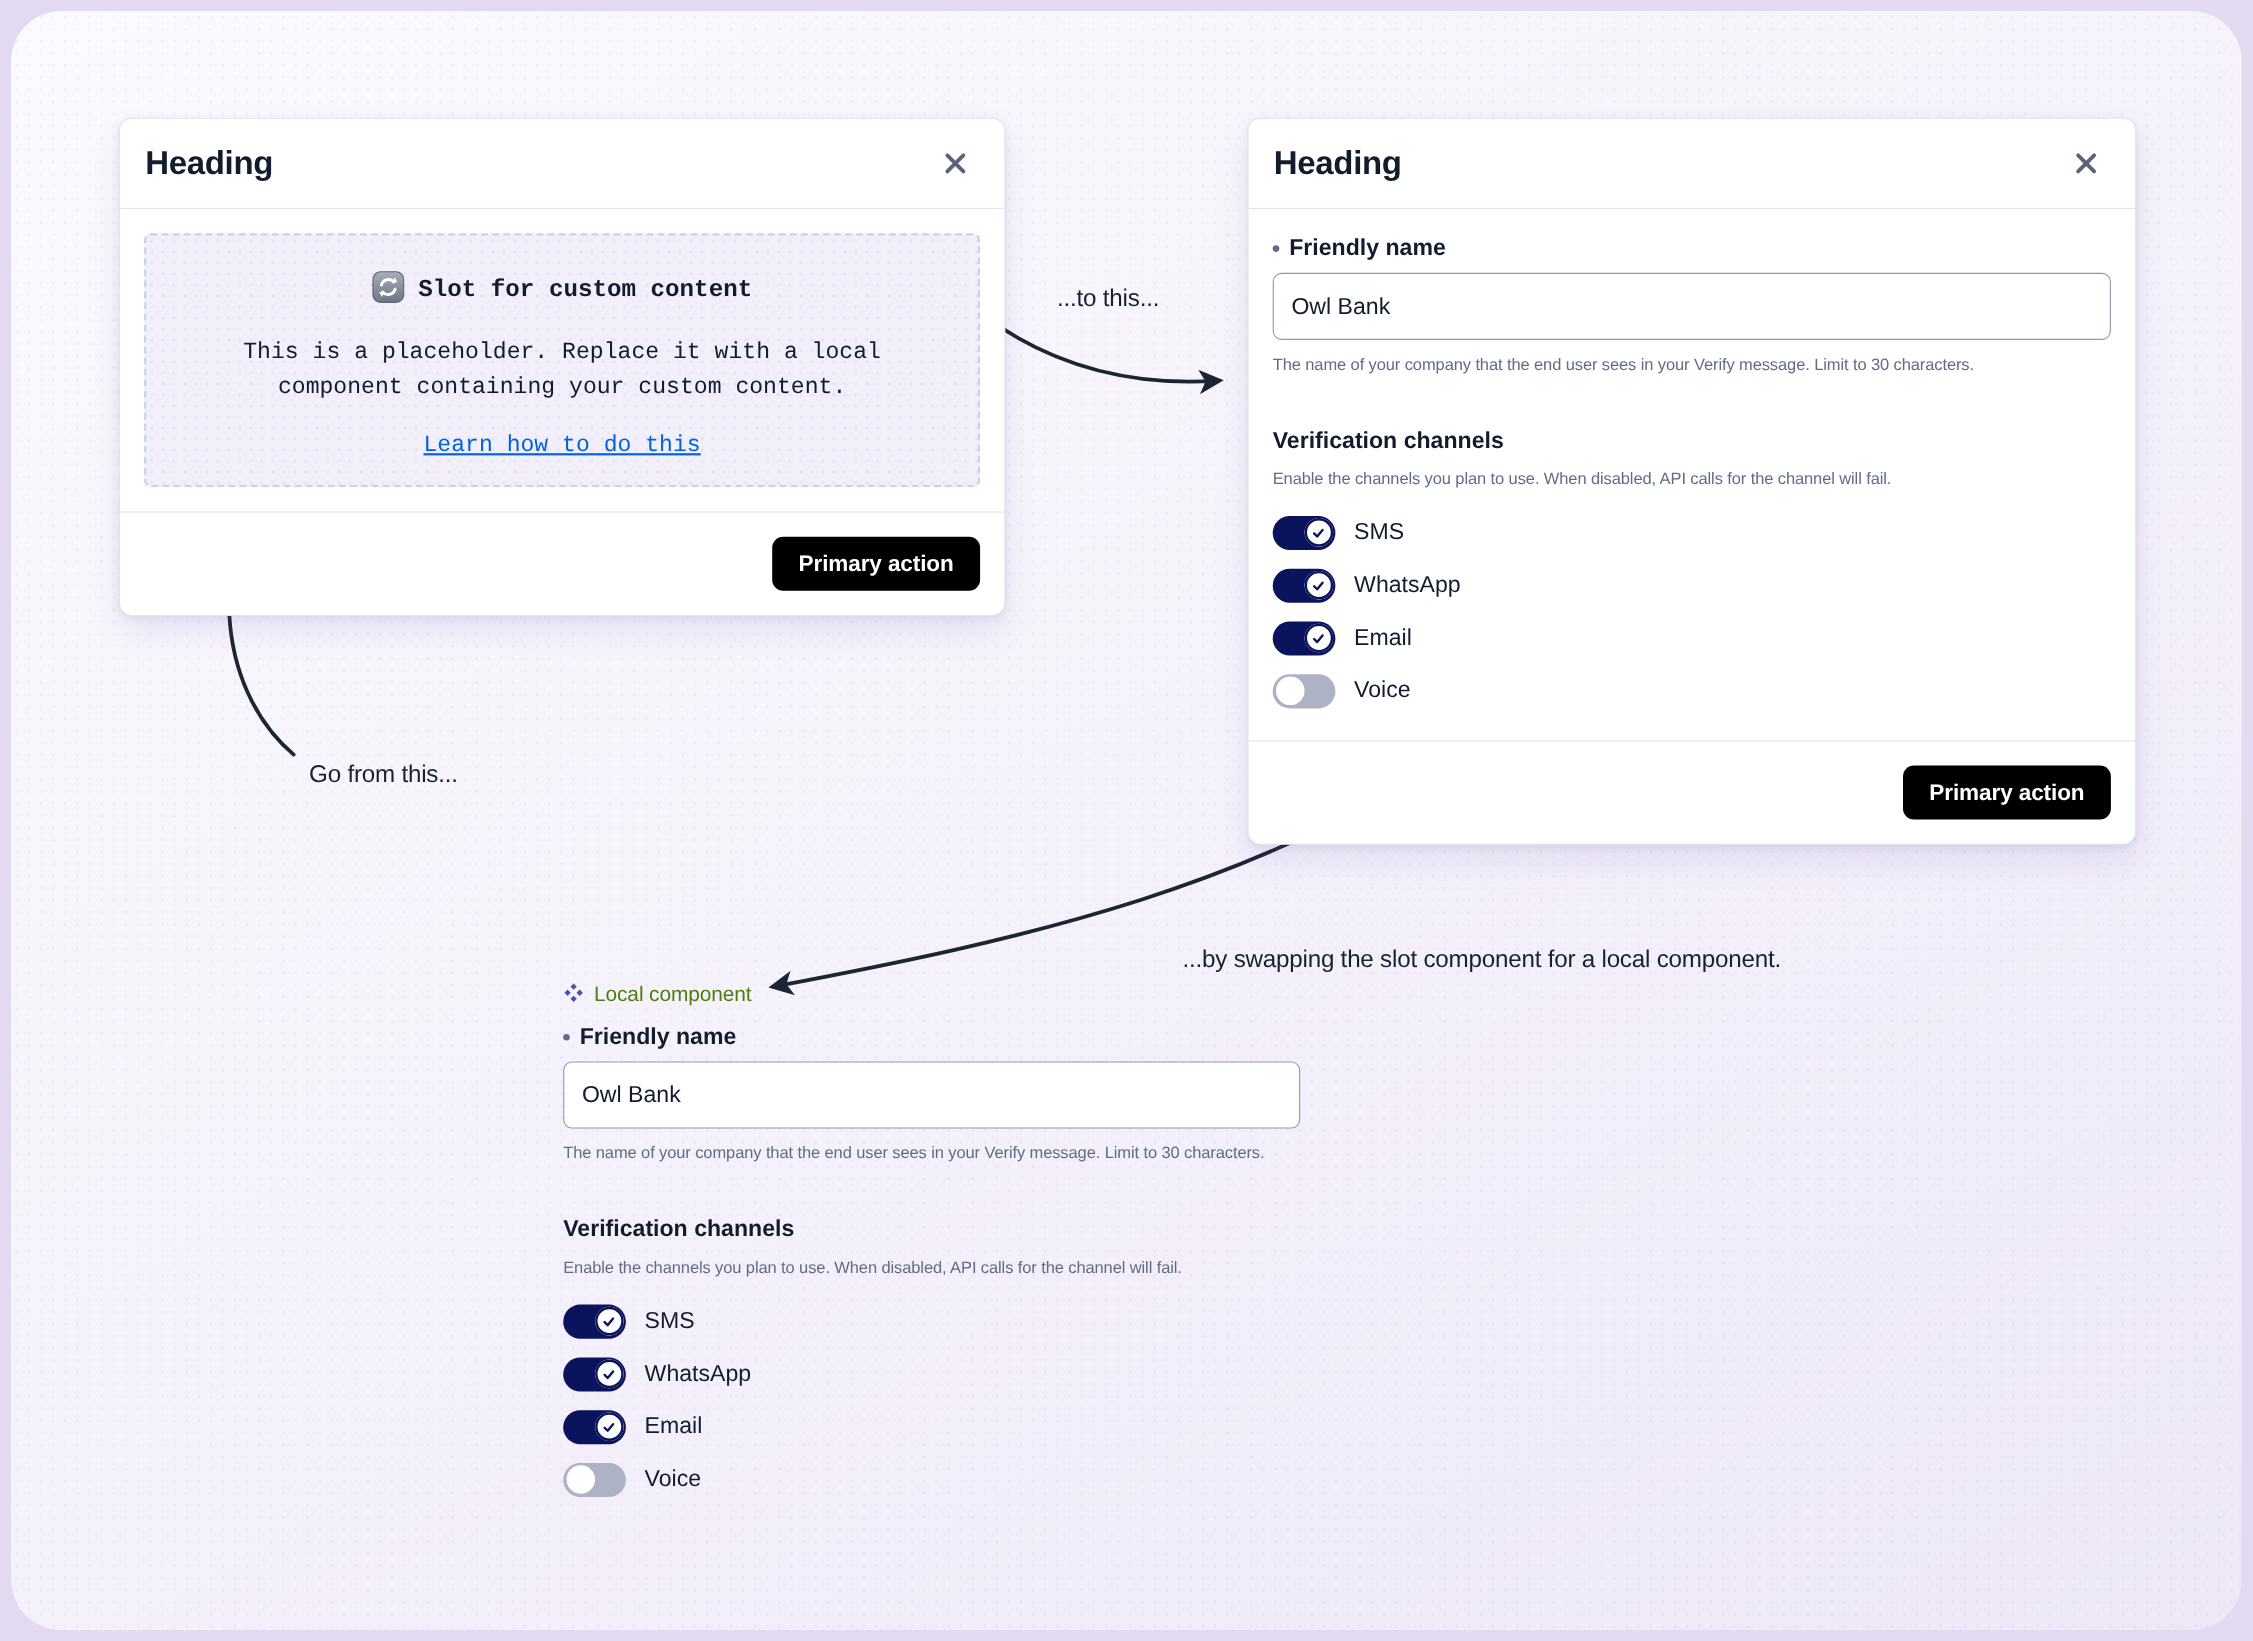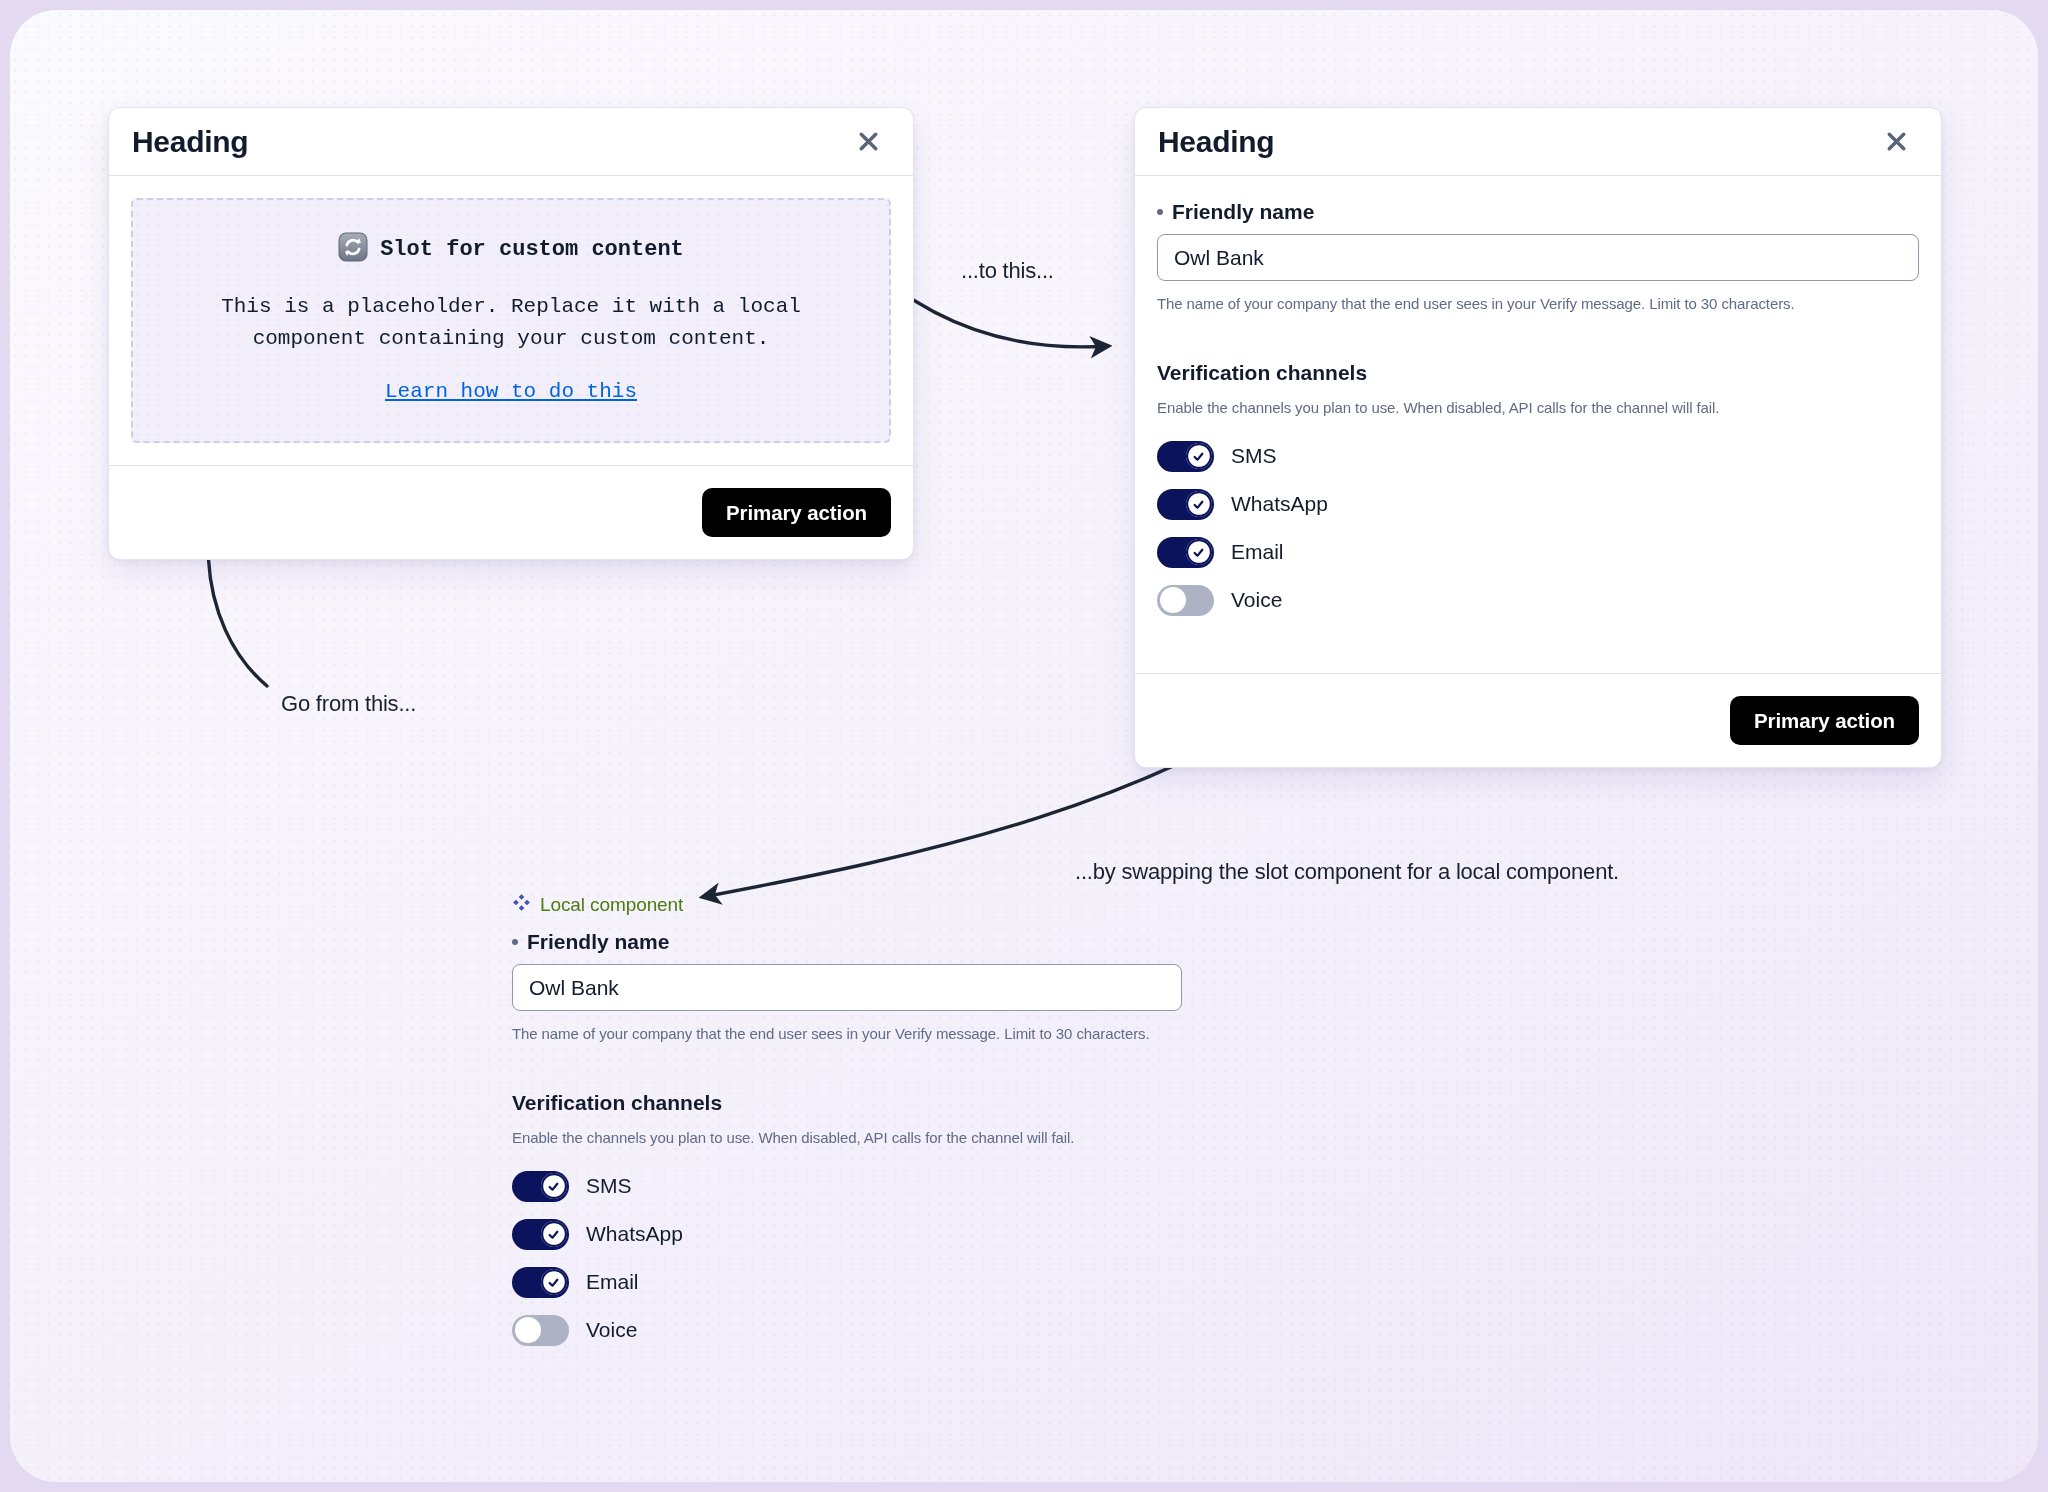--- a/index.html
+++ b/index.html
@@ -21,21 +21,21 @@
   }
 
   
   .modal {
     position: absolute; background: #fff;
     border: 1px solid #E2E4EB; border-radius: 12px;
     box-shadow: 0 2px 6px rgba(18,28,45,0.06), 0 14px 30px rgba(96,80,170,0.12);
     display: flex; flex-direction: column;
   }
   .modal-header {
-    height: 68px; flex: 0 0 auto;
+    height: 82px; flex: 0 0 auto;
     display: flex; align-items: center; justify-content: space-between;
     padding: 0 26px 0 23px;
     border-bottom: 1px solid #E1E3EA;
     gap: 40px;
   }
   .modal-title { font-size: 30px; font-weight: 700; letter-spacing: -0.3px; color: #121C2D; }
   .close-btn { background: none; border: none; cursor: pointer; padding: 4px; line-height: 0; }
   .modal-body { flex: 1 1 auto; padding: 22px; }
   .modal-footer {
     flex: 0 0 auto; border-top: 1px solid #E1E3EA;
@@ -63,21 +63,21 @@
   .slot-title-row { display: flex; align-items: center; gap: 12px; }
   .slot-title { font-size: 22px; font-weight: 700; color: #121C2D; }
   .slot-desc { margin-top: 24px; font-size: 21px; line-height: 1.5; color: #121C2D; max-width: 690px; }
   .slot-link { margin-top: 26px; font-size: 21px; color: #0263E0; text-decoration: underline; }
 
   
   .field-label-row { display: flex; align-items: center; gap: 9px; }
   .req-dot { width: 6px; height: 6px; border-radius: 50%; background: #606B85; flex: 0 0 auto; }
   .field-label { font-size: 21px; font-weight: 700; color: #121C2D; }
   .text-input {
-    display: block; width: 100%; height: 47px; margin-top: 10px;
+    display: block; width: 100%; height: 61px; margin-top: 10px;
     border: 1px solid #8F98AE; border-radius: 8px; background: #fff;
     font-family: inherit; font-size: 21px; color: #121C2D; padding: 0 16px;
     outline: none;
   }
   .help { margin-top: 12px; font-size: 15px; letter-spacing: -0.1px; line-height: 1.46; color: #606B85; }
   .section-label { margin-top: 46px; font-size: 21px; font-weight: 700; color: #121C2D; }
   .toggle-list { margin-top: 22px; display: flex; flex-direction: column; gap: 17px; }
   .toggle-row { display: flex; align-items: center; gap: 17px; height: 31px; }
   .toggle-label { font-size: 21px; color: #121C2D; }
   .switch { position: relative; width: 57px; height: 31px; border-radius: 16px; cursor: pointer; flex: 0 0 auto; }

